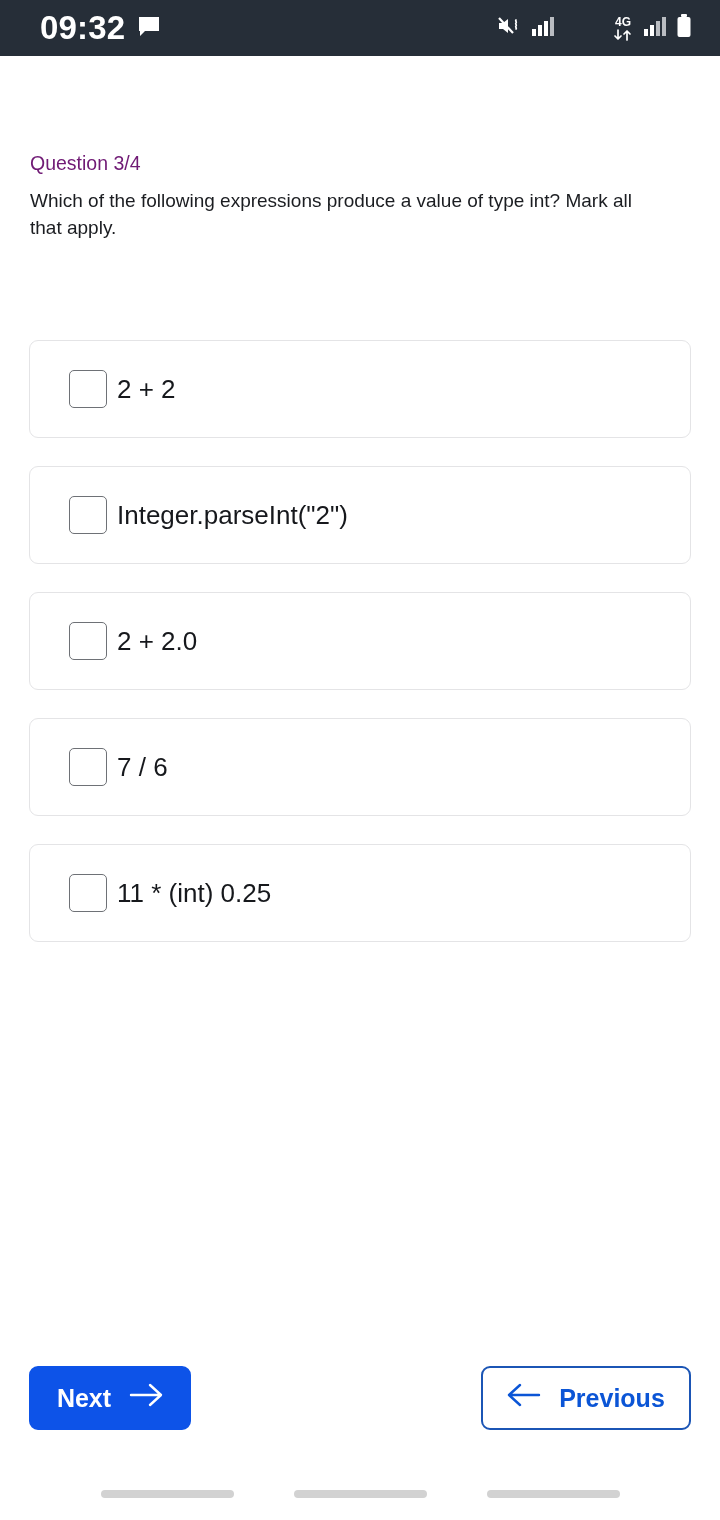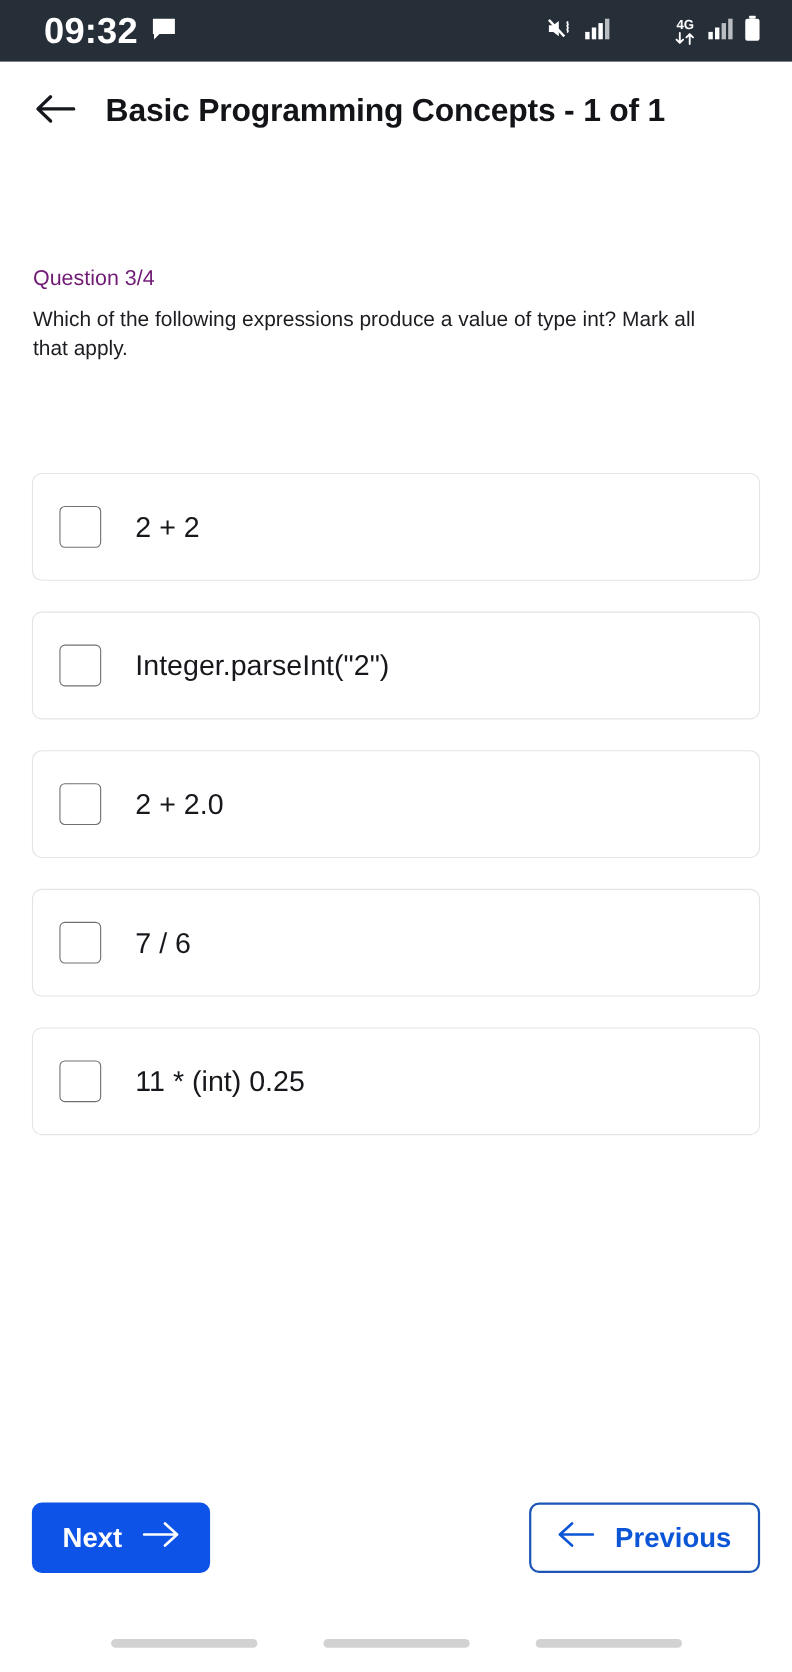--- a/index.html
+++ b/index.html
@@ -38,21 +38,21 @@
   .q-text {
     margin-top:10px;
     font-size:19px; color:#1b1d21; line-height:1.42;
     max-width:625px;
   }
 
   
   .options { margin-top:98px; padding:0 29px; display:flex; flex-direction:column; gap:28px; }
   .option {
     height:98px; border:1px solid #e4e4e6; border-radius:9px;
-    display:flex; align-items:center; padding-left:24px; gap:31px;
+    display:flex; align-items:center; padding-left:39px; gap:10px;
     background:#fff; cursor:pointer;
   }
   .cbox {
     width:38px; height:38px; min-width:38px;
     border:1.6px solid #6e7176; border-radius:5px; background:#fff;
   }
   .opt-label { font-size:26px; color:#16181c; line-height:1; white-space:nowrap; }
 
   
   .navbtns {
@@ -117,30 +117,20 @@
       </span>
       <span>
         <svg width="16" height="24" viewBox="0 0 16 24">
           <rect x="5" y="0" width="6" height="3" rx="1" fill="#ffffff"></rect>
           <rect x="1.5" y="3" width="13" height="20" rx="2" fill="#ffffff"></rect>
         </svg>
       </span>
     </div>
   </div>
 
-  <div class="appbar">
-    <div class="back-btn">
-      <span>
-        <svg width="38" height="30" viewBox="0 0 38 30">
-          <path d="M36 15H4M15 4L3.5 15 15 26" stroke="#15181c" stroke-width="3" fill="none" stroke-linecap="round" stroke-linejoin="round"></path>
-        </svg>
-      </span>
-    </div>
-    <div class="app-title">Basic Programming Concepts - 1 of 1</div>
-  </div>
 
   <div class="qblock">
     <div class="q-meta">Question 3/4</div>
     <div class="q-text">Which of the following expressions produce a value of type int? Mark all that apply.</div>
   </div>
 
   <div class="options">
     <div class="option">
       <span class="cbox"></span>
       <span class="opt-label">2 + 2</span>

